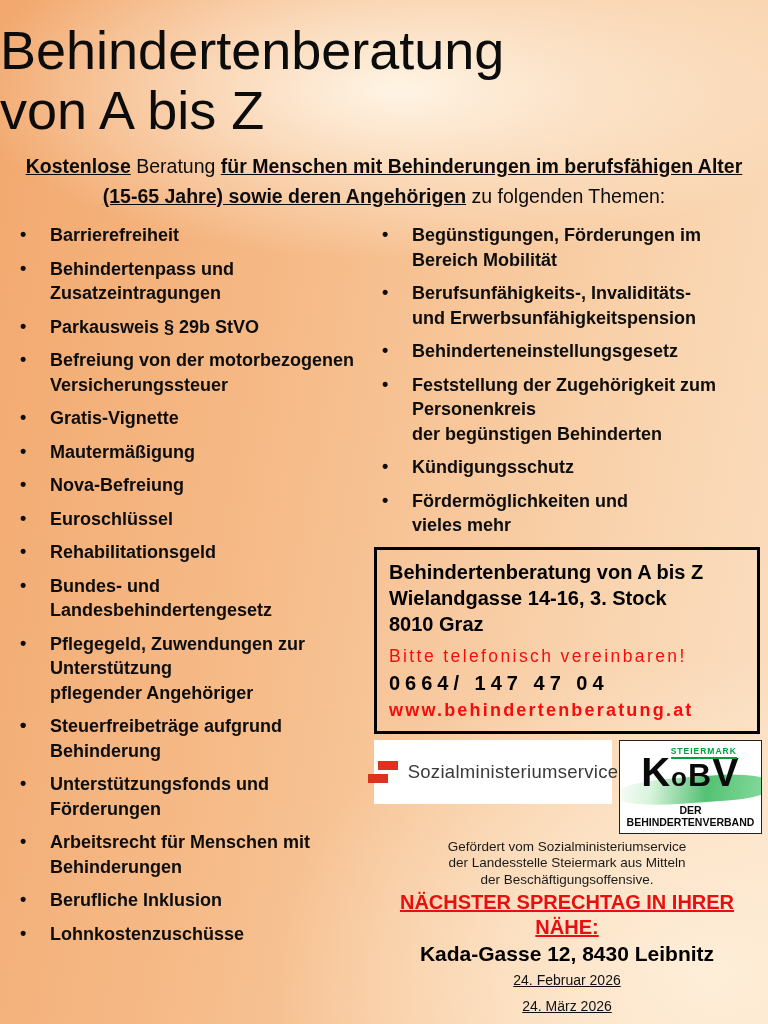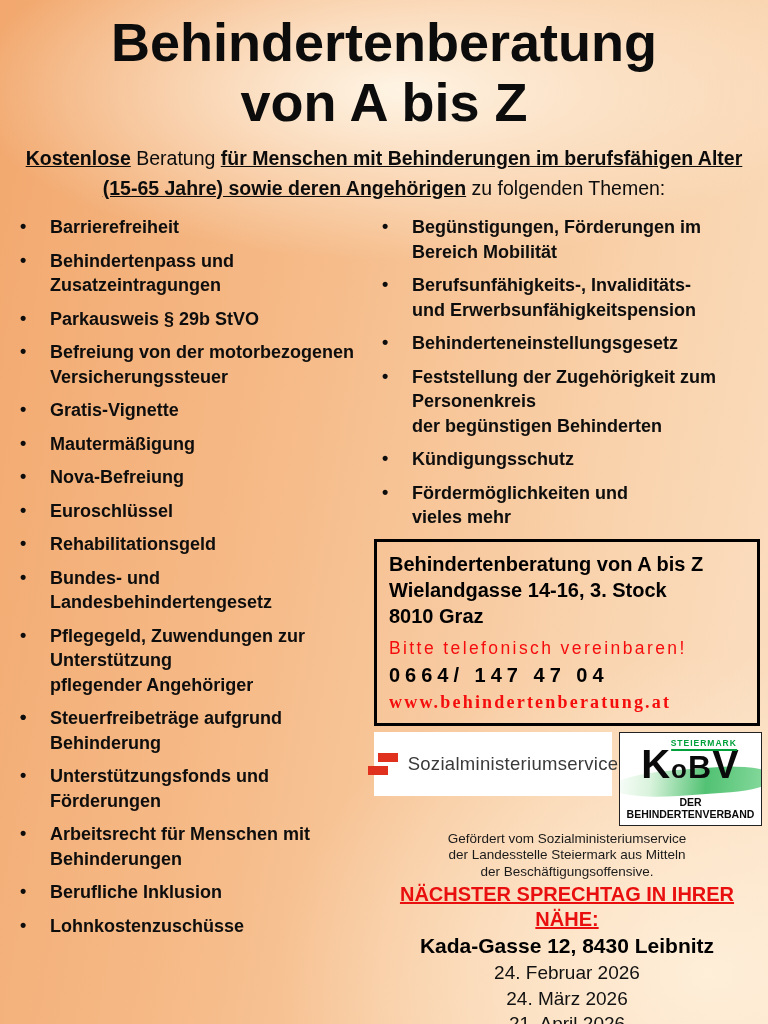--- a/index.html
+++ b/index.html
@@ -4,39 +4,39 @@
 <style>
   html,body { margin:0; padding:0; }
   .page {
     position:relative; width:768px; height:1024px; overflow:hidden;
     font-family:"Liberation Sans", sans-serif; color:#111;
     background:
       radial-gradient(ellipse 430px 170px at 52% 90px, rgba(255,247,233,0.95) 0%, rgba(255,247,233,0) 100%),
       radial-gradient(ellipse 430px 320px at 92% 95%, rgba(255,240,219,0.9) 0%, rgba(255,240,219,0) 100%),
       linear-gradient(100deg, #f2a86e 0%, #f6bc8a 40%, #f9d3ad 75%, #fbdfc2 100%);
   }
-  .title { margin:0; padding-top:12px; text-align:center; font-size:54px; line-height:1.12; font-weight:700; color:#0c0c0c; }
+  .title { margin:0; padding-top:20px; font-size:54px; line-height:1.12; font-weight:400; color:#0c0c0c; }
   .title span { display:block; }
   .intro { margin:10px auto 0; width:758px; text-align:center; font-size:19.5px; line-height:1.55; font-weight:400; color:#0c0c0c; }
   .intro b { font-weight:700;text-decoration:underline; }
 
   .columns { display:flex; margin-top:12px; padding:0 8px 0 12px; }
   .col-left { flex:none; width:362px; }
   .col-right { flex:1; min-width:0; }
 
   ul.topics { list-style:none; margin:0; padding:0; }
   .topic { position:relative; padding-left:38px; margin-bottom:9px; font-weight:700; font-size:18px; line-height:24.5px; color:#0d0d0d; }
   .topic .bullet { position:absolute; left:8px; top:-1px; font-size:18px; }
   .topic-text { white-space:pre-line;text-align:right; }
 
   .contact-box { margin-top:8px; border:3px solid #000; padding:9px 12px 8px; background:rgba(255,255,255,0.03); }
   .contact-name, .contact-line { font-size:20px; font-weight:700; line-height:26px; color:#000; }
   .contact-note { margin-top:7px; color:#f50d0d; font-weight:400; font-size:17.5px; letter-spacing:2.4px; line-height:25px; }
   .contact-phone { font-weight:700; font-size:20px; letter-spacing:5px; line-height:28px; color:#000; }
-  .contact-url { color:#f50d0d; font-weight:700; font-size:18px; letter-spacing:2.2px; line-height:26px;font-family:Liberation Serif, serif; }
+  .contact-url { color:#f50d0d; font-weight:700; font-size:18px; letter-spacing:2.2px; line-height:26px; }
 
   .logos { display:flex; gap:7px; margin-top:6px; align-items:stretch; }
   .logo-sms { width:238px; height:64px; background:#fff; display:flex; align-items:center; justify-content:center; gap:10px; }
   .flag { position:relative; width:30px; height:26px; display:inline-block; flex:none; }
   .flag .bar { position:absolute; width:20px; height:9px; background:#e0301e; }
   .flag .bar-top { right:0; top:2px; }
   .flag .bar-bottom { left:0; bottom:2px; }
   .sms-text { font-size:18.5px; color:#3a3a3a; font-weight:400; letter-spacing:0.3px; }
 
   .logo-kobv { position:relative; width:141px; height:92px; background:#fff; border:1px solid #222; overflow:hidden; flex:none; }
@@ -50,21 +50,21 @@
   .kobv-letters .l-b { font-size:32px; }
   .kobv-letters .l-v { font-size:40px; }
   .kobv-sub { position:absolute; bottom:5px; left:0; right:0; text-align:center; font-size:10.5px; font-weight:700; color:#0a0a0a; z-index:3; }
 
   .funding { margin-top:5px; text-align:center; font-size:13.5px; line-height:16.5px; color:#1a1a1a; white-space:pre-line; }
 
   .sprechtag { text-align:center; margin-top:2px; }
   .sprechtag-heading { color:#e90f0f; font-weight:700; font-size:20px; line-height:25px; text-decoration:underline; }
   .sprechtag-address { font-weight:700; font-size:21px; line-height:28px; color:#000; }
   .sprechtag-dates { list-style:none; margin:0; padding:0; }
-  .sprechtag-date, .sprechtag-time { font-size:19px; line-height:25.5px; color:#111; font-weight:400; }
+  .sprechtag-date, .sprechtag-time { font-size:14px; line-height:25.5px; color:#111; font-weight:400;text-decoration:underline; }
 </style>
 </head>
 <body>
 
 <div class="page">
 
   <h1 class="title">
     <span>Behindertenberatung</span>
     <span>von A bis Z</span>
   </h1>

